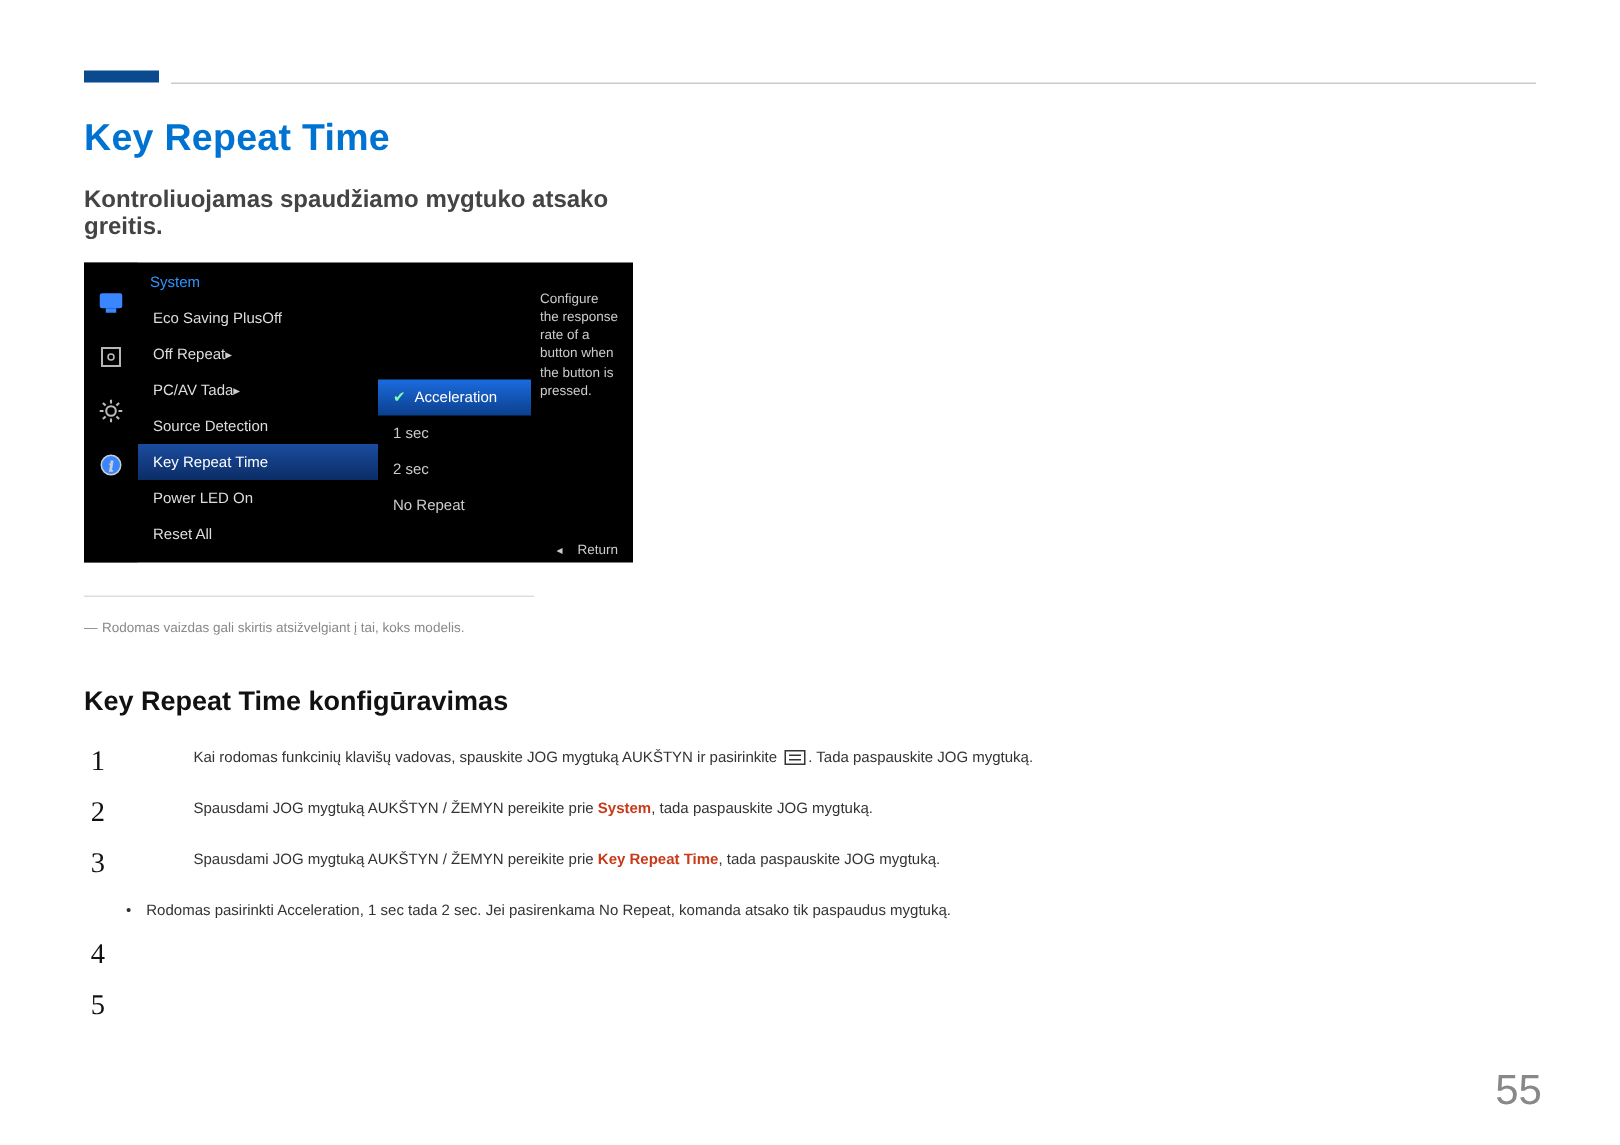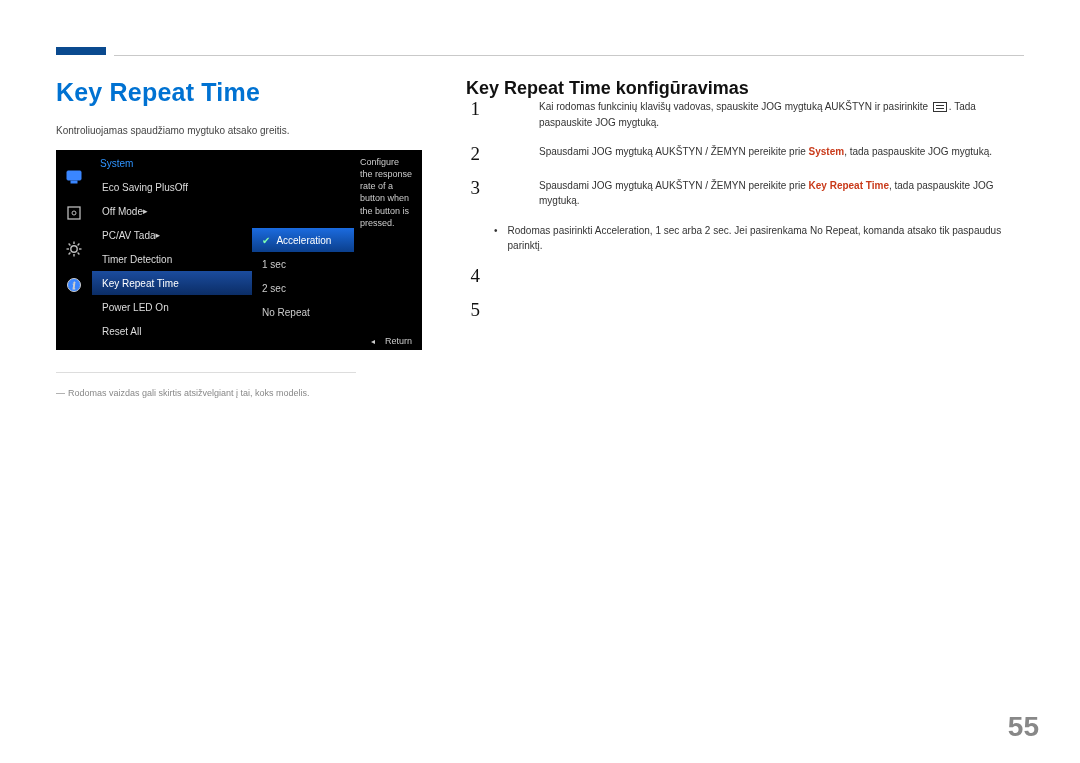--- a/index.html
+++ b/index.html
@@ -29,35 +29,37 @@
     top: -1px;
   }
   .hr {
     flex: 1;
     height: 1px;
     background: #888;
     opacity: .45;
   }
   .cols {
     display: flex;
-    gap: 44px;
+    gap: 34px;
+    flex-direction: column;
   }
   .left { width: 366px; }
   .right { flex: 1; }
   .h1 {
     color: #0072D2;
     font-size: 25px;
     font-weight: 600;
     margin-bottom: 18px;
     letter-spacing: .2px;
   }
   .desc {
-    font-size: 10px;
+    font-size: 16px;
     color: #444;
     margin-bottom: 14px;
+    font-weight: bold;
   }
   .osd {
     width: 366px;
     height: 200px;
     background: #000;
     position: relative;
     font-size: 10px;
     color: #ddd;
     display: flex;
     overflow: hidden;
@@ -109,21 +111,21 @@
     align-items:center;
     gap:6px;
   }
   .sub-item.sel {
     background: linear-gradient(#1b6bdf, #0b3f8c);
     color:#fff;
   }
   .check { color:#7fffb0; font-size:10px; }
   .hintcol {
     flex:1;
-    padding: 6px 8px 0 6px;
+    padding: 18px 8px 0 6px;
     font-size: 9px;
     line-height: 1.35;
     color:#ccc;
   }
   .osd-footer {
     position:absolute;
     bottom:4px; right:10px;
     font-size:9px;
     color:#ccc;
     display:flex;
@@ -142,20 +144,21 @@
   .footnote::before {
     content: "―";
     position: absolute;
     left: 0;
     color:#888;
   }
   .h2 {
     font-size: 18px;
     font-weight: 700;
     color: #111;
+    margin-bottom: 20px;
   }
   .steps { }
   .step {
     display: flex;
     gap: 14px;
     margin-bottom: 14px;
     align-items: flex-start;
   }
   .step .num {
     font-size: 19px;
@@ -191,24 +194,24 @@
     display:flex;
     gap:10px;
     margin: 2px 0 12px 28px;
     align-items:flex-start;
   }
   .substep .dot { font-size:10px; line-height:1.5; color:#333;}
   .substep .txt { font-size:10px; color:#333; line-height:1.55;}
   .pagenum {
     position:absolute;
     bottom: 20px;
-    right: 41px;
+    right: 52px;
     font-size: 28px;
     color:#888;
-    font-weight:700;
+    font-weight:400;
   }
 </style>
 </head>
 <body>
 
 <div class="page">
   <div class="rule-row">
     <div class="blue-tick"></div>
     <div class="hr"></div>
   </div>
@@ -255,29 +258,29 @@
             </div>
         </div>
 
         <div class="maincol">
           <div class="osd-title">System</div>
           <div class="menu-item">
               <span>Eco Saving Plus</span>
               <span>Off</span>
             </div>
           <div class="menu-item">
-              <span>Off Mode</span>
+              <span>Off Repeat</span>
               <span class="caret">▸</span>
             </div>
           <div class="menu-item">
               <span>PC/AV Tada</span>
               <span class="caret">▸</span>
             </div>
           <div class="menu-item">
-              <span>Timer Detection</span>
+              <span>Source Detection</span>
             </div>
           <div class="menu-item sel">
               <span>Key Repeat Time</span>
             </div>
           <div class="menu-item">
               <span>Power LED On</span>
             </div>
           <div class="menu-item">
               <span>Reset All</span>
             </div>
@@ -325,21 +328,21 @@
           <div class="txt"><span>Spausdami JOG mygtuką AUKŠTYN / ŽEMYN pereikite prie </span><span class="hl">System</span><span>, tada paspauskite JOG mygtuką.</span></div>
         </div>
 
         <div class="step">
           <div class="num">3</div>
           <div class="txt"><span>Spausdami JOG mygtuką AUKŠTYN / ŽEMYN pereikite prie </span><span class="hl">Key Repeat Time</span><span>, tada paspauskite JOG mygtuką.</span></div>
         </div>
 
         <div class="substep">
           <div class="dot">•</div>
-          <div class="txt"><span>Rodomas pasirinkti </span><span class="hl">Acceleration</span><span>, </span><span class="hl">1 sec</span><span> arba </span><span class="hl">2 sec</span><span>. Jei pasirenkama </span><span class="hl">No Repeat</span><span>, komanda atsako tik paspaudus parinktį.</span></div>
+          <div class="txt"><span>Rodomas pasirinkti </span><span class="hl">Acceleration</span><span>, </span><span class="hl">1 sec</span><span> tada </span><span class="hl">2 sec</span><span>. Jei pasirenkama </span><span class="hl">No Repeat</span><span>, komanda atsako tik paspaudus mygtuką.</span></div>
         </div>
 
         <div class="step">
           <div class="num">4</div>
         </div>
 
         <div class="step">
           <div class="num">5</div>
         </div>
       </div>

